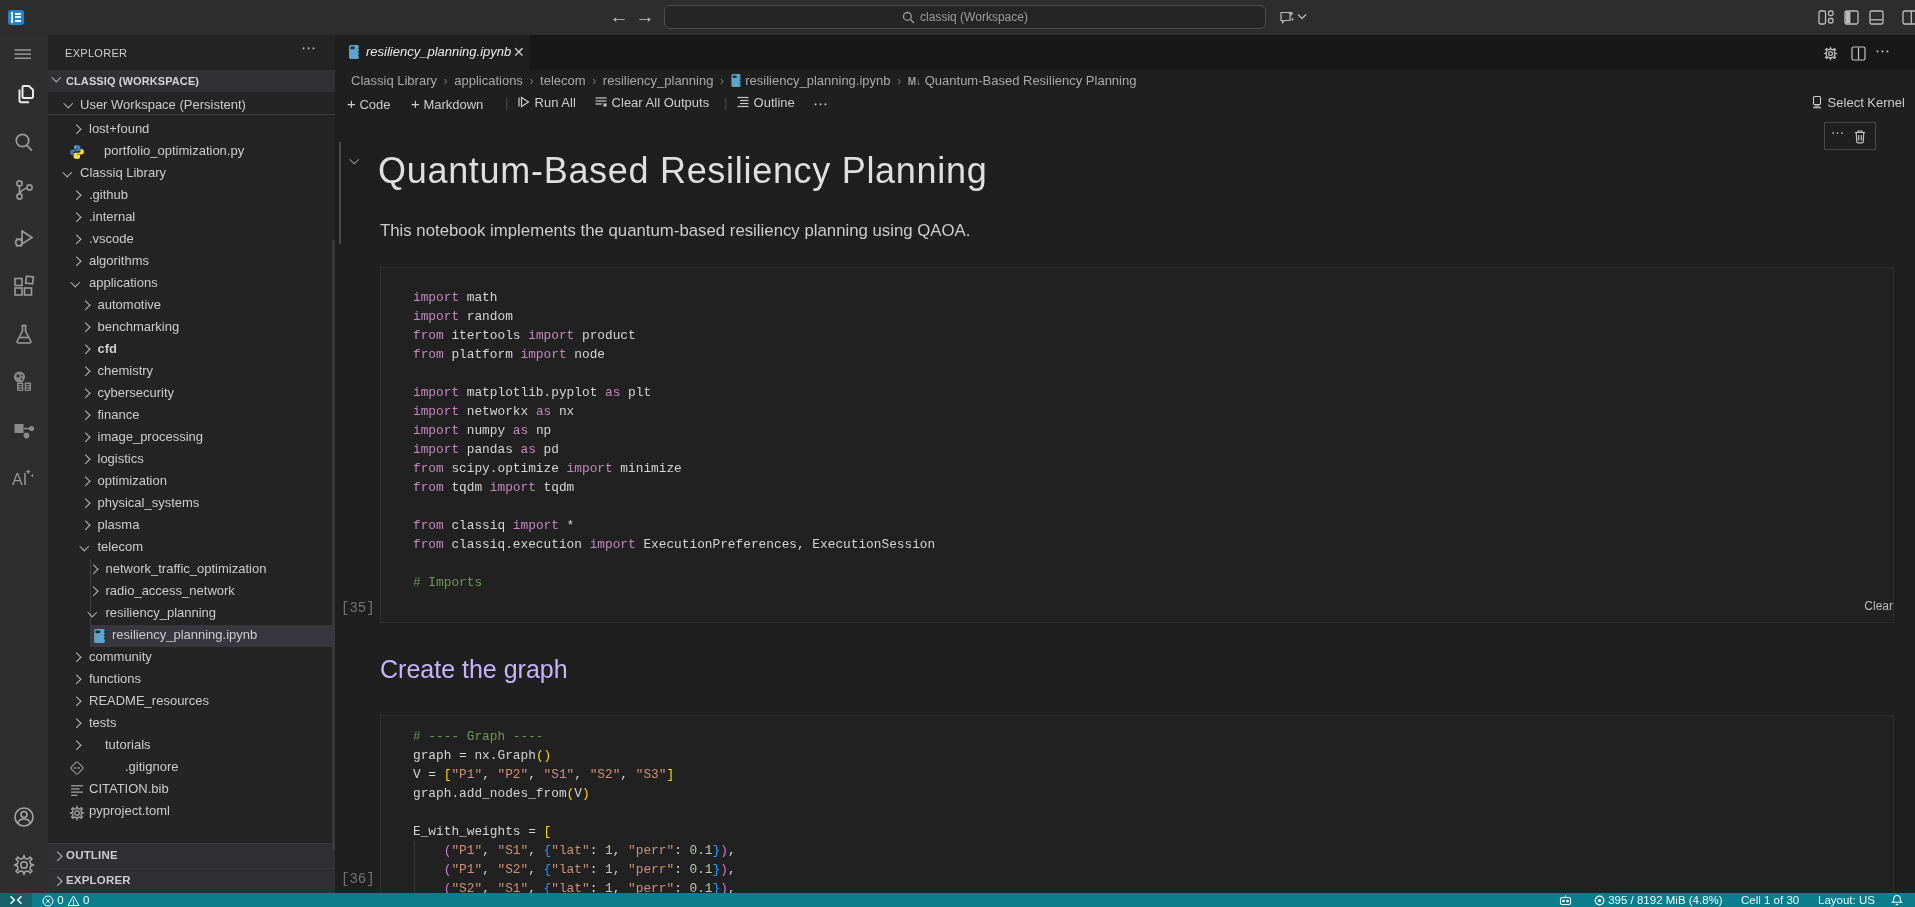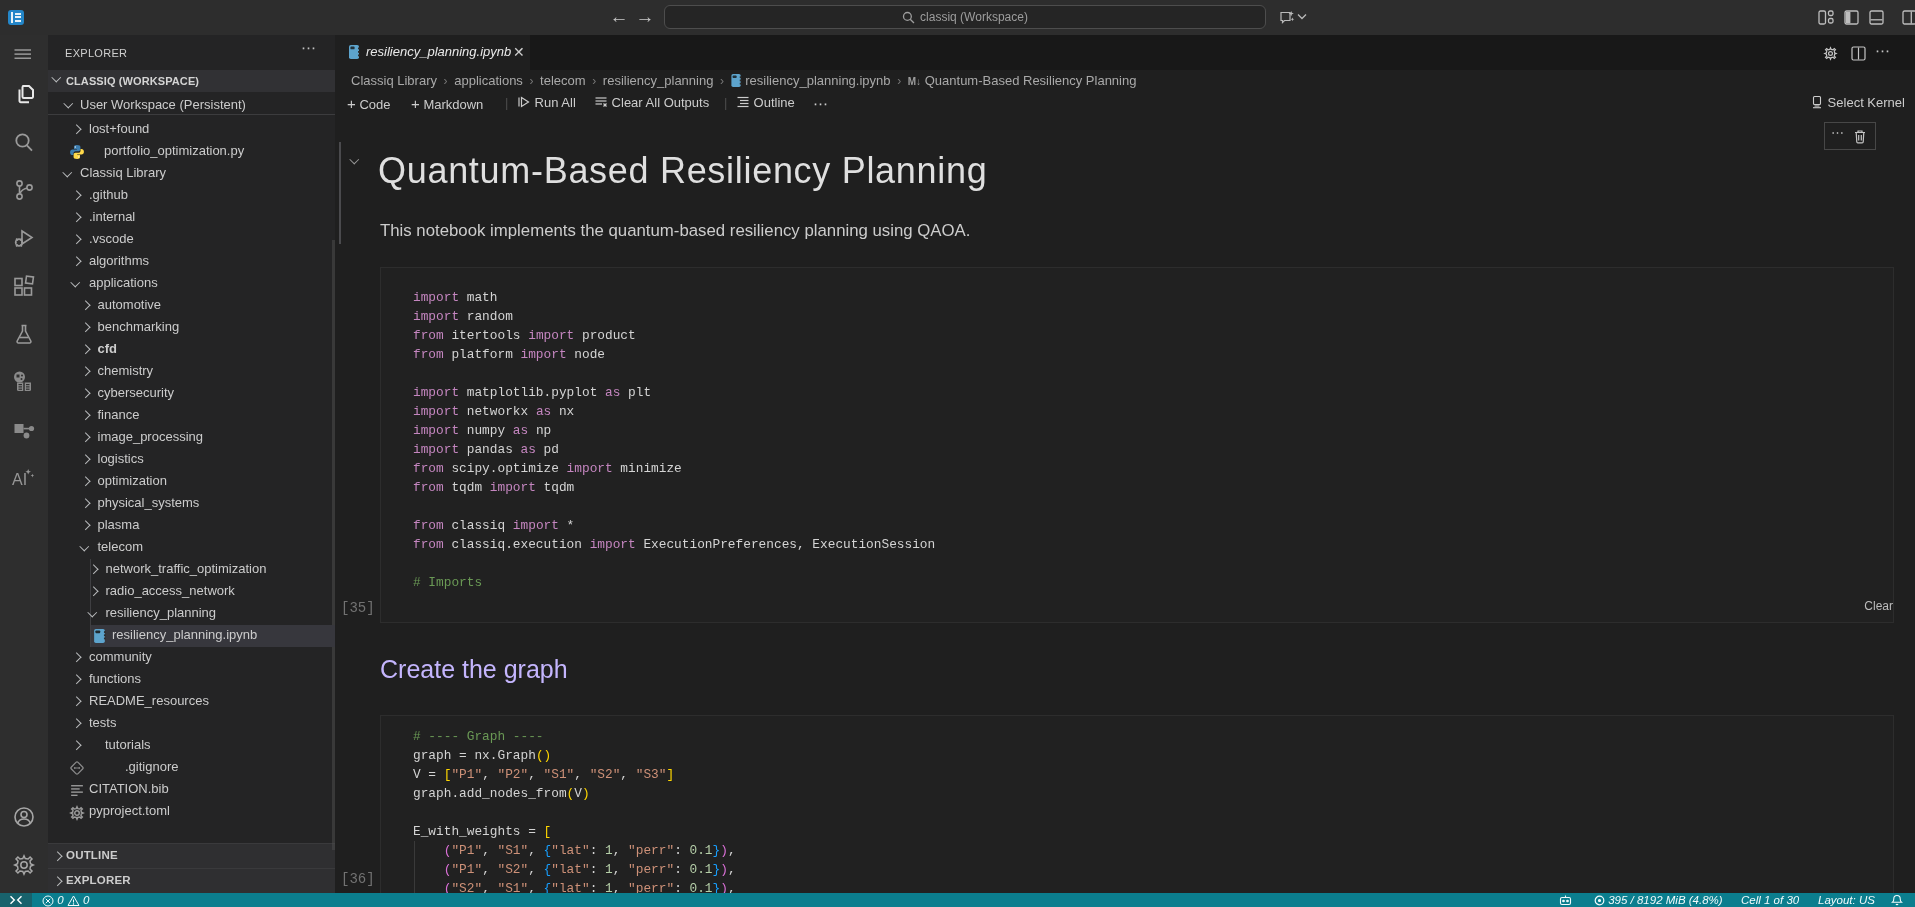--- a/index.html
+++ b/index.html
@@ -53,21 +53,21 @@
 #notebook { position:absolute; left:335px; top:118px; width:1580px; height:775px; background:#1f1f1f; overflow:hidden; }
 .mono, pre { font-family:"Liberation Mono", monospace; font-size:12.8px; line-height:19px; }
 pre { position:absolute; white-space:pre; color:#d4d4d4; }
 .k { color:#c586c0; } .s { color:#ce9178; } .n { color:#b5cea8; } .c { color:#6a9955; }
 .b1 { color:#ffd700; } .b2 { color:#da70d6; } .b3 { color:#179fff; }
 .cell { position:absolute; left:45px; width:1514px; background:#212121; border:1px solid #2d2d2d; }
 .execlbl { position:absolute; left:6px; font-family:Liberation Mono, monospace; font-size:14px; color:#727272; }
 .langlbl { position:absolute; font-size:12px; color:#bdbdbd; }
 
 
-#statusbar { position:absolute; left:0; top:893px; width:1915px; height:14px; background:#0b7e8e; color:#f2fbfc; font-size:11.5px; z-index:50;font-style:italic; }
+#statusbar { position:absolute; left:0; top:893px; width:1915px; height:14px; background:#0b7e8e; color:#f2fbfc; font-size:11.5px; z-index:50; }
 #remote { position:absolute; left:0; top:0; width:32px; height:14px; background:#18626c; }
 .sb-item { position:absolute; top:0; height:14px; line-height:14px; white-space:nowrap; }
 svg { display:block; }
 .cv { position:absolute; width:6.5px; height:6.5px; border-right:1.4px solid #babcbe; border-bottom:1.4px solid #babcbe; }
 .cvr { transform:rotate(-45deg); }
 .cvd { transform:rotate(45deg); }
 </style>
 </head>
 <body>
 <div id="app">

